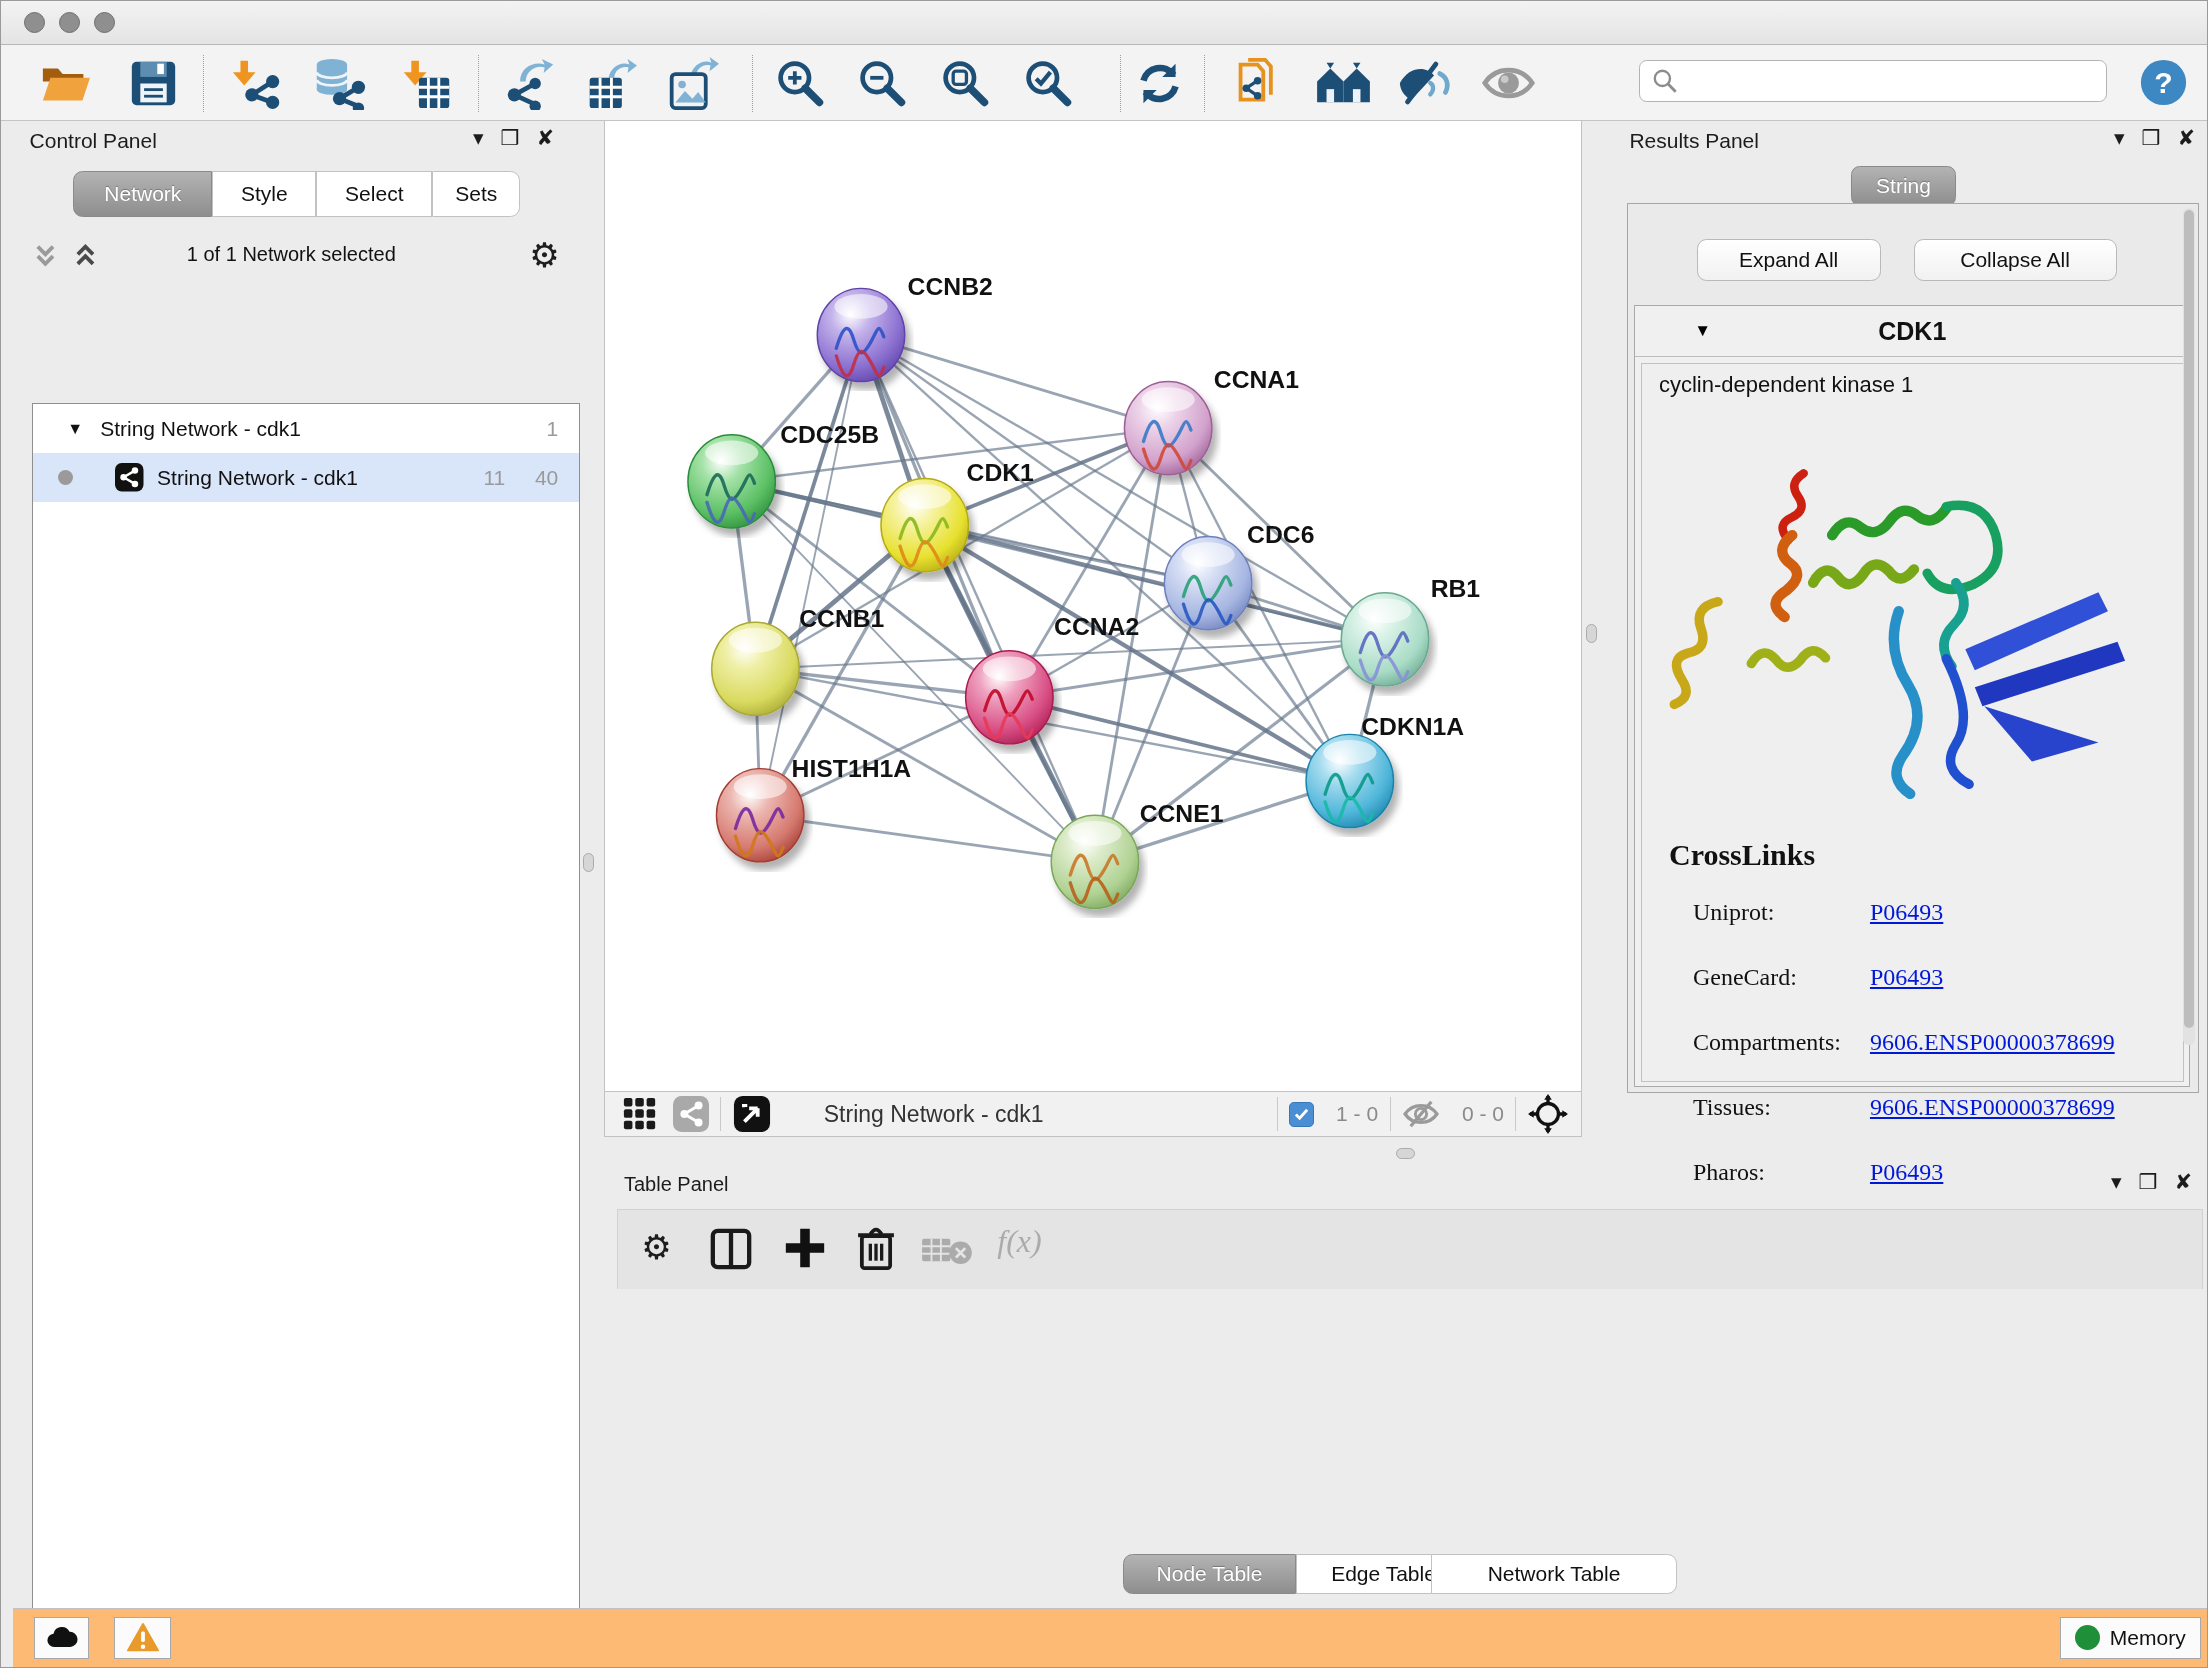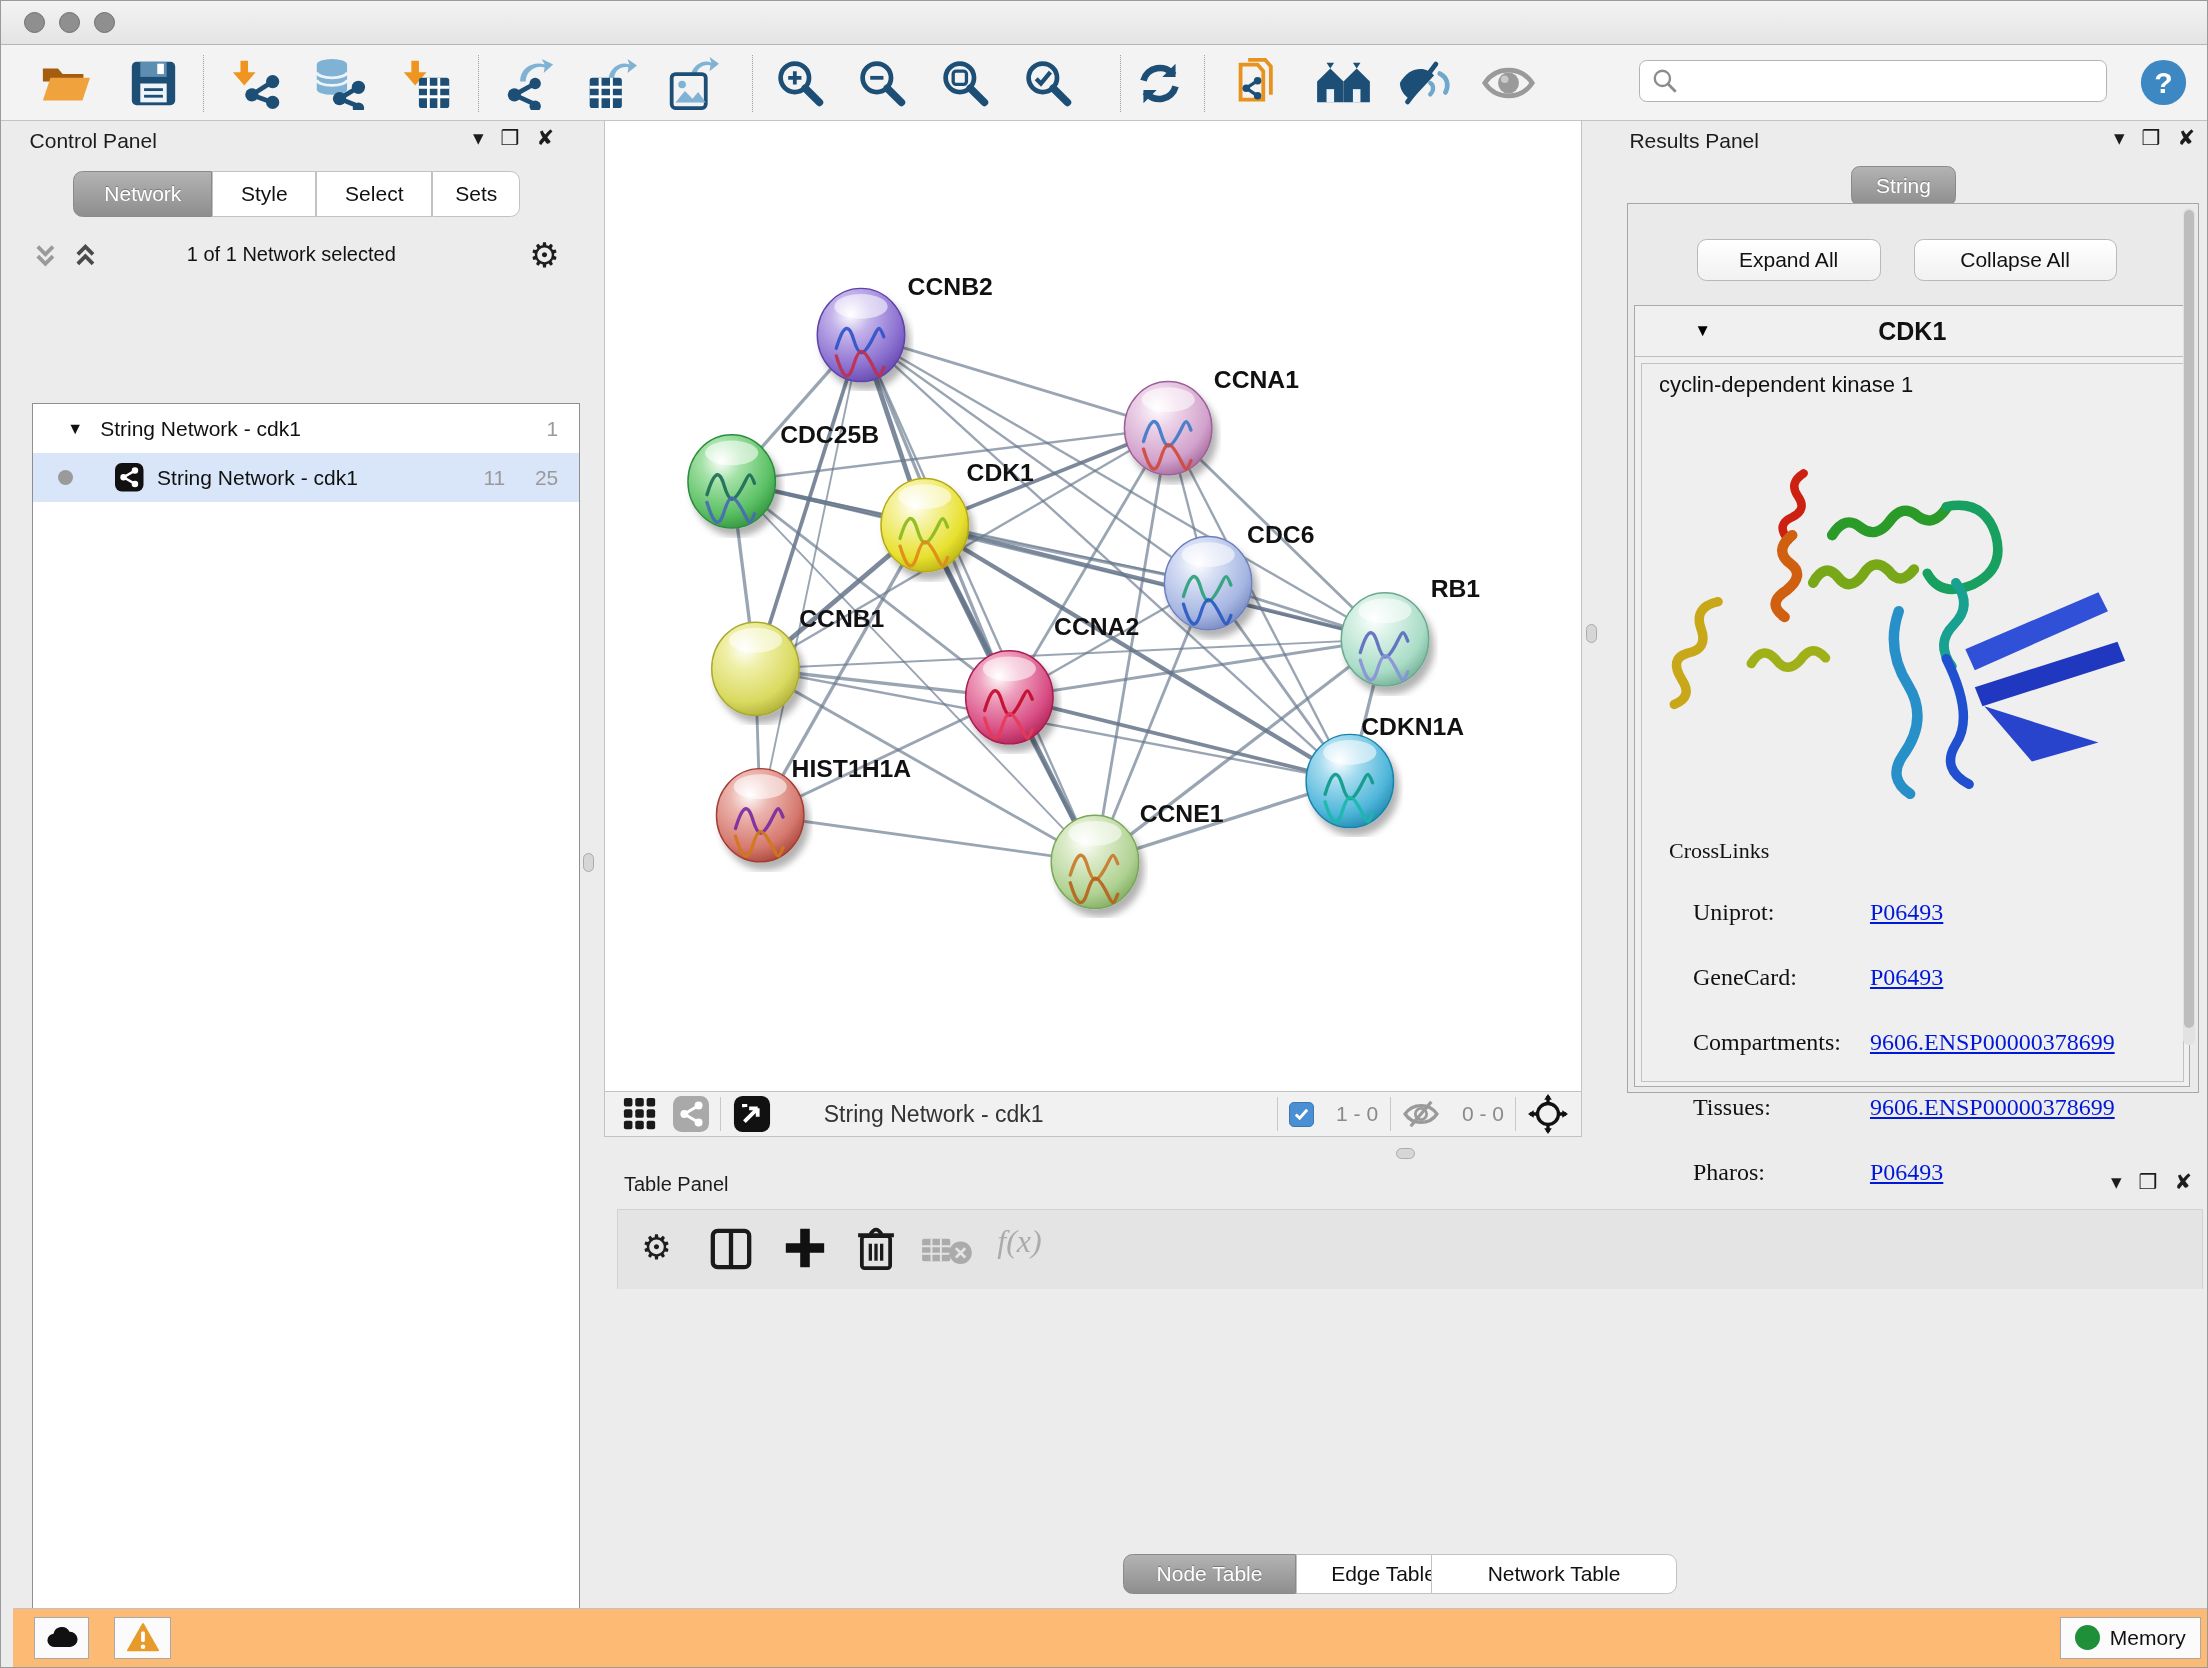--- a/index.html
+++ b/index.html
@@ -298,21 +298,21 @@
           <rect x="0" y="0" width="30" height="30" rx="7" fill="#111"></rect>
           <g fill="#fff">
               <circle cx="9" cy="15" r="3.4"></circle>
               <circle cx="21" cy="8" r="3.4"></circle>
               <circle cx="21" cy="22" r="3.4"></circle>
           <path d="M9 15 L21 8 M9 15 L21 22" stroke="#fff" stroke-width="2.6"></path>
             </g>
         </svg>
         <span style="margin-left:13.3px">String Network - cdk1</span>
         <span class="count" style="position:absolute; right:74px">11</span>
-        <span class="count" style="position:absolute; right:21px">25</span>
+        <span class="count" style="position:absolute; right:21px">40</span>
       </div>
     </div>
   </div>
 
   <div class="abs" id="net-canvas">
     <svg id="network-svg" width="978" height="970" viewBox="0 0 1028 1020">
         <defs>
           <radialGradient id="grad-CCNB2" cx="38%" cy="28%" r="80%">
             <stop offset="0%" stop-color="#ffffff"></stop>
             <stop offset="28%" stop-color="#c3b2ea"></stop>
@@ -596,21 +596,21 @@
             <path d="M180 120 q14 -22 30 -8 q16 12 30 -6 q14 -20 30 -6 q16 12 30 -8" fill="none" stroke="#2a9a28" stroke-width="11" stroke-linecap="round"></path>
             <path d="M300 90 q40 -8 52 30 q10 36 -24 52 q-34 14 -48 -12" fill="none" stroke="#18a060" stroke-width="10" stroke-linecap="round"></path>
             <path d="M310 170 q18 24 -2 44 q-20 20 -2 44" fill="none" stroke="#18a090" stroke-width="10" stroke-linecap="round"></path>
             <path d="M250 200 q-14 40 10 78 q22 36 -6 74 q-16 24 8 40" fill="none" stroke="#2890c8" stroke-width="11" fill-opacity="0" stroke-linecap="round"></path>
             <path d="M320 240 L460 180 L470 200 L330 262z" fill="#3050d8"></path>
             <path d="M330 280 L480 232 L488 252 L338 300z" fill="#2038c0"></path>
             <path d="M340 300 l120 38 -70 20z" fill="#2844cc"></path>
             <path d="M300 250 q30 60 10 90 q-16 26 14 42" fill="none" stroke="#2050d0" stroke-width="10" stroke-linecap="round"></path>
           </svg>
 
-          <div class="abs serif" style="left:27px; top:474px; font-size:22px; font-weight:normal; color:#111">CrossLinks</div>
+          <div class="abs serif" style="left:27px; top:474px; font-size:30px; font-weight:bold; color:#111">CrossLinks</div>
           <div class="abs" style="left:51px; top:514px; width:476px">
             <div class="xl-row serif">
               <span>Uniprot:</span>
               <span class="xlink" style="position:absolute; left:177px">P06493</span>
             </div>
             <div class="xl-row serif">
               <span>GeneCard:</span>
               <span class="xlink" style="position:absolute; left:177px">P06493</span>
             </div>
             <div class="xl-row serif">

